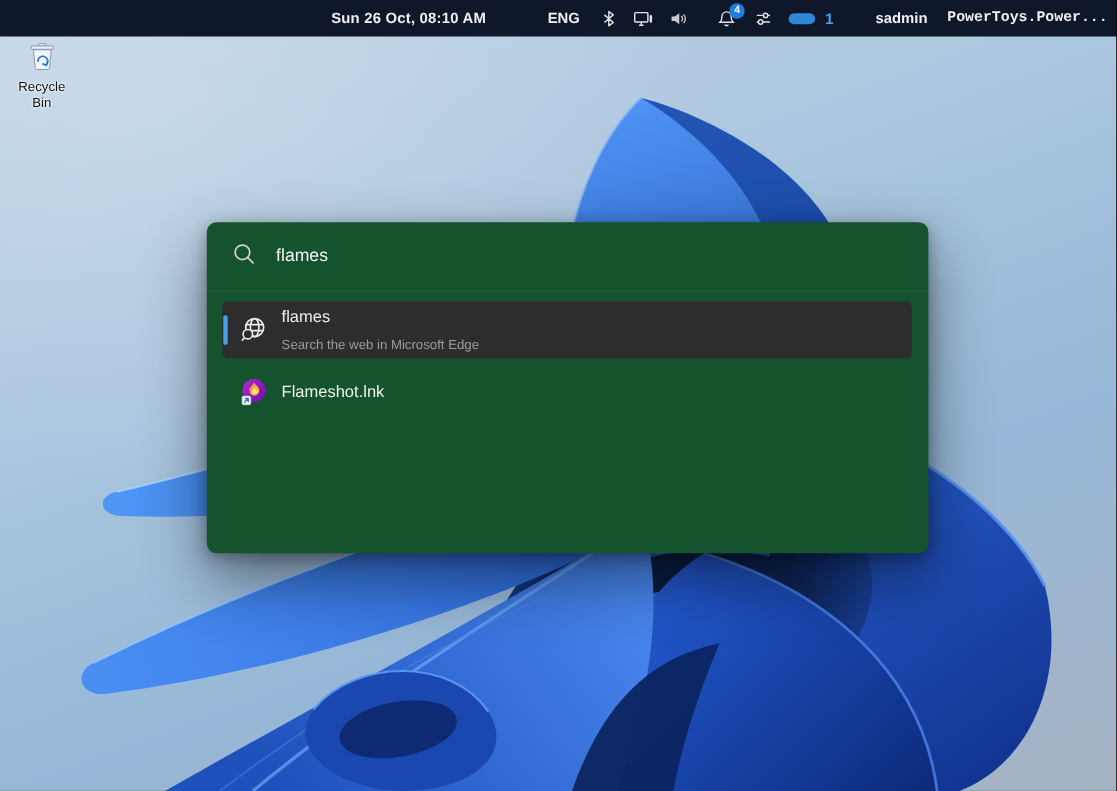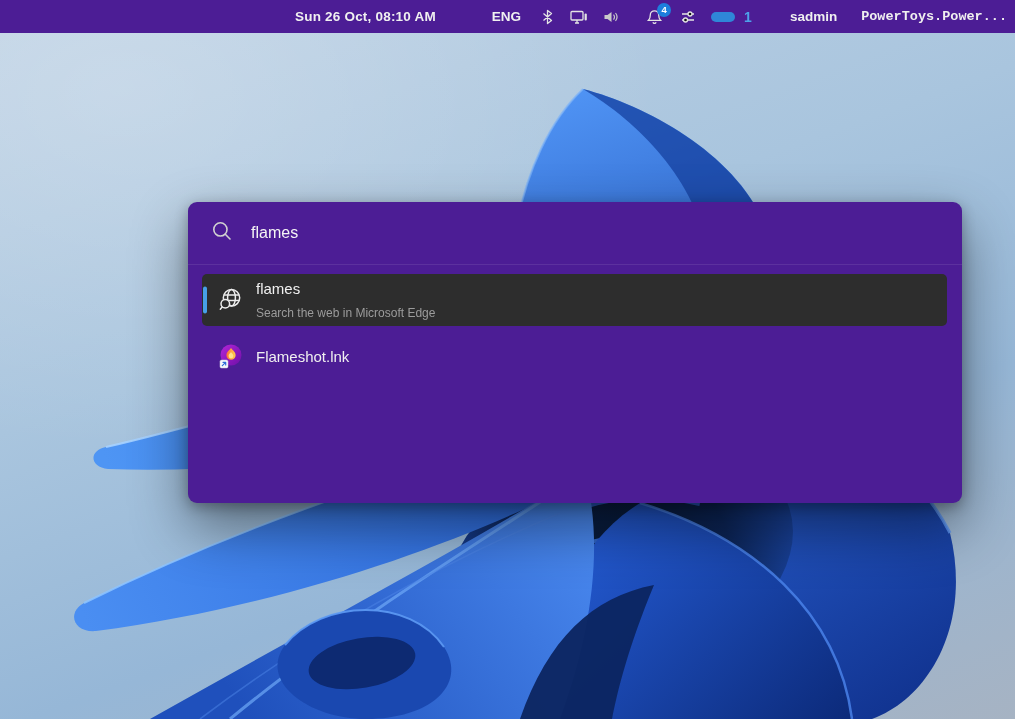--- a/index.html
+++ b/index.html
@@ -14,54 +14,54 @@
     position:absolute; left:0; top:33px; width:1015px; height:686px;
     background:
       radial-gradient(900px 600px at 12% 8%, rgba(255,255,255,.22), rgba(255,255,255,0) 60%),
       linear-gradient(160deg, #bdd1e4 0%, #a9c5de 38%, #96b7d7 66%, #a6b3c3 100%);
   }
   .wallpaper svg { position:absolute; inset:0; width:100%; height:100%; }
 
   
   .topbar {
     position:absolute; left:0; top:0; width:1015px; height:33px;
-    background:#4c1d95; display:flex; align-items:center;
+    background:#0f172a; display:flex; align-items:center;
     color:#f0f0f0; font-size:13.5px; font-weight:700;
   }
   .topbar .spacer { flex:1; }
   .tb-item { display:flex; align-items:center; }
   .tb-clock { margin-right:20px; letter-spacing:.2px; }
   .tb-lang  { margin-right:19px;margin-left:36px; }
   .tb-ico   { margin-right:15px; display:flex; align-items:center; }
   .tb-ico svg { display:block; }
   .bell-wrap { position:relative; margin-right:17px; margin-left:12px; }
   .bell-badge {
     position:absolute; top:-6px; right:-8px; width:14px; height:14px;
     background:#1d7edd; border-radius:50%; color:#fff; font-size:9.5px;
     font-weight:700; display:flex; align-items:center; justify-content:center;
   }
   .batt-pill { width:24px; height:10px; background:#2f87d8; border-radius:5px; margin-right:9px; }
   .tb-count { color:#4da2ea; margin-right:38px; font-size:14px; }
-  .tb-user  { margin-right:24px;text-align:right; }
+  .tb-user  { margin-right:18px;text-align:right; }
   .tb-app   { margin-right:8px;font-family:Liberation Mono, monospace; }
 
   
   .recycle-bin {
     position:absolute; left:7px; top:38px; width:62px; text-align:center; cursor:default;
   }
   .recycle-bin .glyph { display:inline-block; }
   .recycle-bin .label {
     margin-top:2px; font-size:12px; color:#0c0c0c;
     text-shadow:0 0 3px #fff, 0 0 2px #fff, 0 0 1px #fff;
   }
 
   
   .launcher {
-    position:absolute; left:188px; top:202px; width:774px; height:301px;
-    background:#4c1d95; border-radius:9px; overflow:hidden;
+    position:absolute; left:188px; top:202px; width:656px; height:301px;
+    background:#14532d; border-radius:9px; overflow:hidden;
     box-shadow:0 24px 56px rgba(0,0,0,.45), 0 4px 14px rgba(0,0,0,.30);
   }
   .searchbox {
     height:63px; display:flex; align-items:center; padding:0 24px; gap:19px;
     border-bottom:1px solid rgba(255,255,255,.09);
   }
   .search-input {
     flex:1; background:transparent; border:none; outline:none;
     color:#f5f5f5; font-size:16px; font-family:"Liberation Sans", sans-serif;
   }
@@ -195,20 +195,32 @@
       </svg>
     </div>
 
     <div class="batt-pill"></div>
     <div class="tb-item tb-count">1</div>
 
     <div class="tb-item tb-user">sadmin</div>
     <div class="tb-item tb-app">PowerToys.Power...</div>
   </div>
 
+  <div class="recycle-bin">
+    <span class="glyph">
+      <svg width="23" height="27" viewBox="0 0 22 26">
+        <rect x="7.8" y="1.6" width="6.4" height="2.4" rx="1" fill="#dfe7f0" stroke="#7d92a8" stroke-width="0.7"></rect>
+        <rect x="1.5" y="3.6" width="19" height="3" rx="1" fill="#e8eef5" stroke="#7d92a8" stroke-width="0.8"></rect>
+        <path d="M3.2,7 h15.6 l-1.5,15.5 a2,2 0 0 1 -2,1.8 h-8.6 a2,2 0 0 1 -2,-1.8 Z" fill="#f2f6fa" stroke="#7d92a8" stroke-width="0.8"></path>
+        <path d="M7.2,17.5 a4.3,4.3 0 1 1 7.6,2.2" fill="none" stroke="#1f78d4" stroke-width="1.5"></path>
+        <path d="M15.6,17.6 l-1.2,3 l-2.9,-1.3" fill="none" stroke="#1f78d4" stroke-width="1.5" stroke-linecap="round" stroke-linejoin="round"></path>
+      </svg>
+    </span>
+    <div class="label">Recycle Bin</div>
+  </div>
 
   <div class="launcher">
 
     <div class="searchbox">
       <span>
         <svg width="20" height="20" viewBox="0 0 20 20" fill="none" stroke="#d0d0d0" stroke-width="1.6" stroke-linecap="round">
           <circle cx="8.4" cy="8.4" r="6.6"></circle>
           <path d="M13.3,13.3 L18,18"></path>
         </svg>
       </span>

